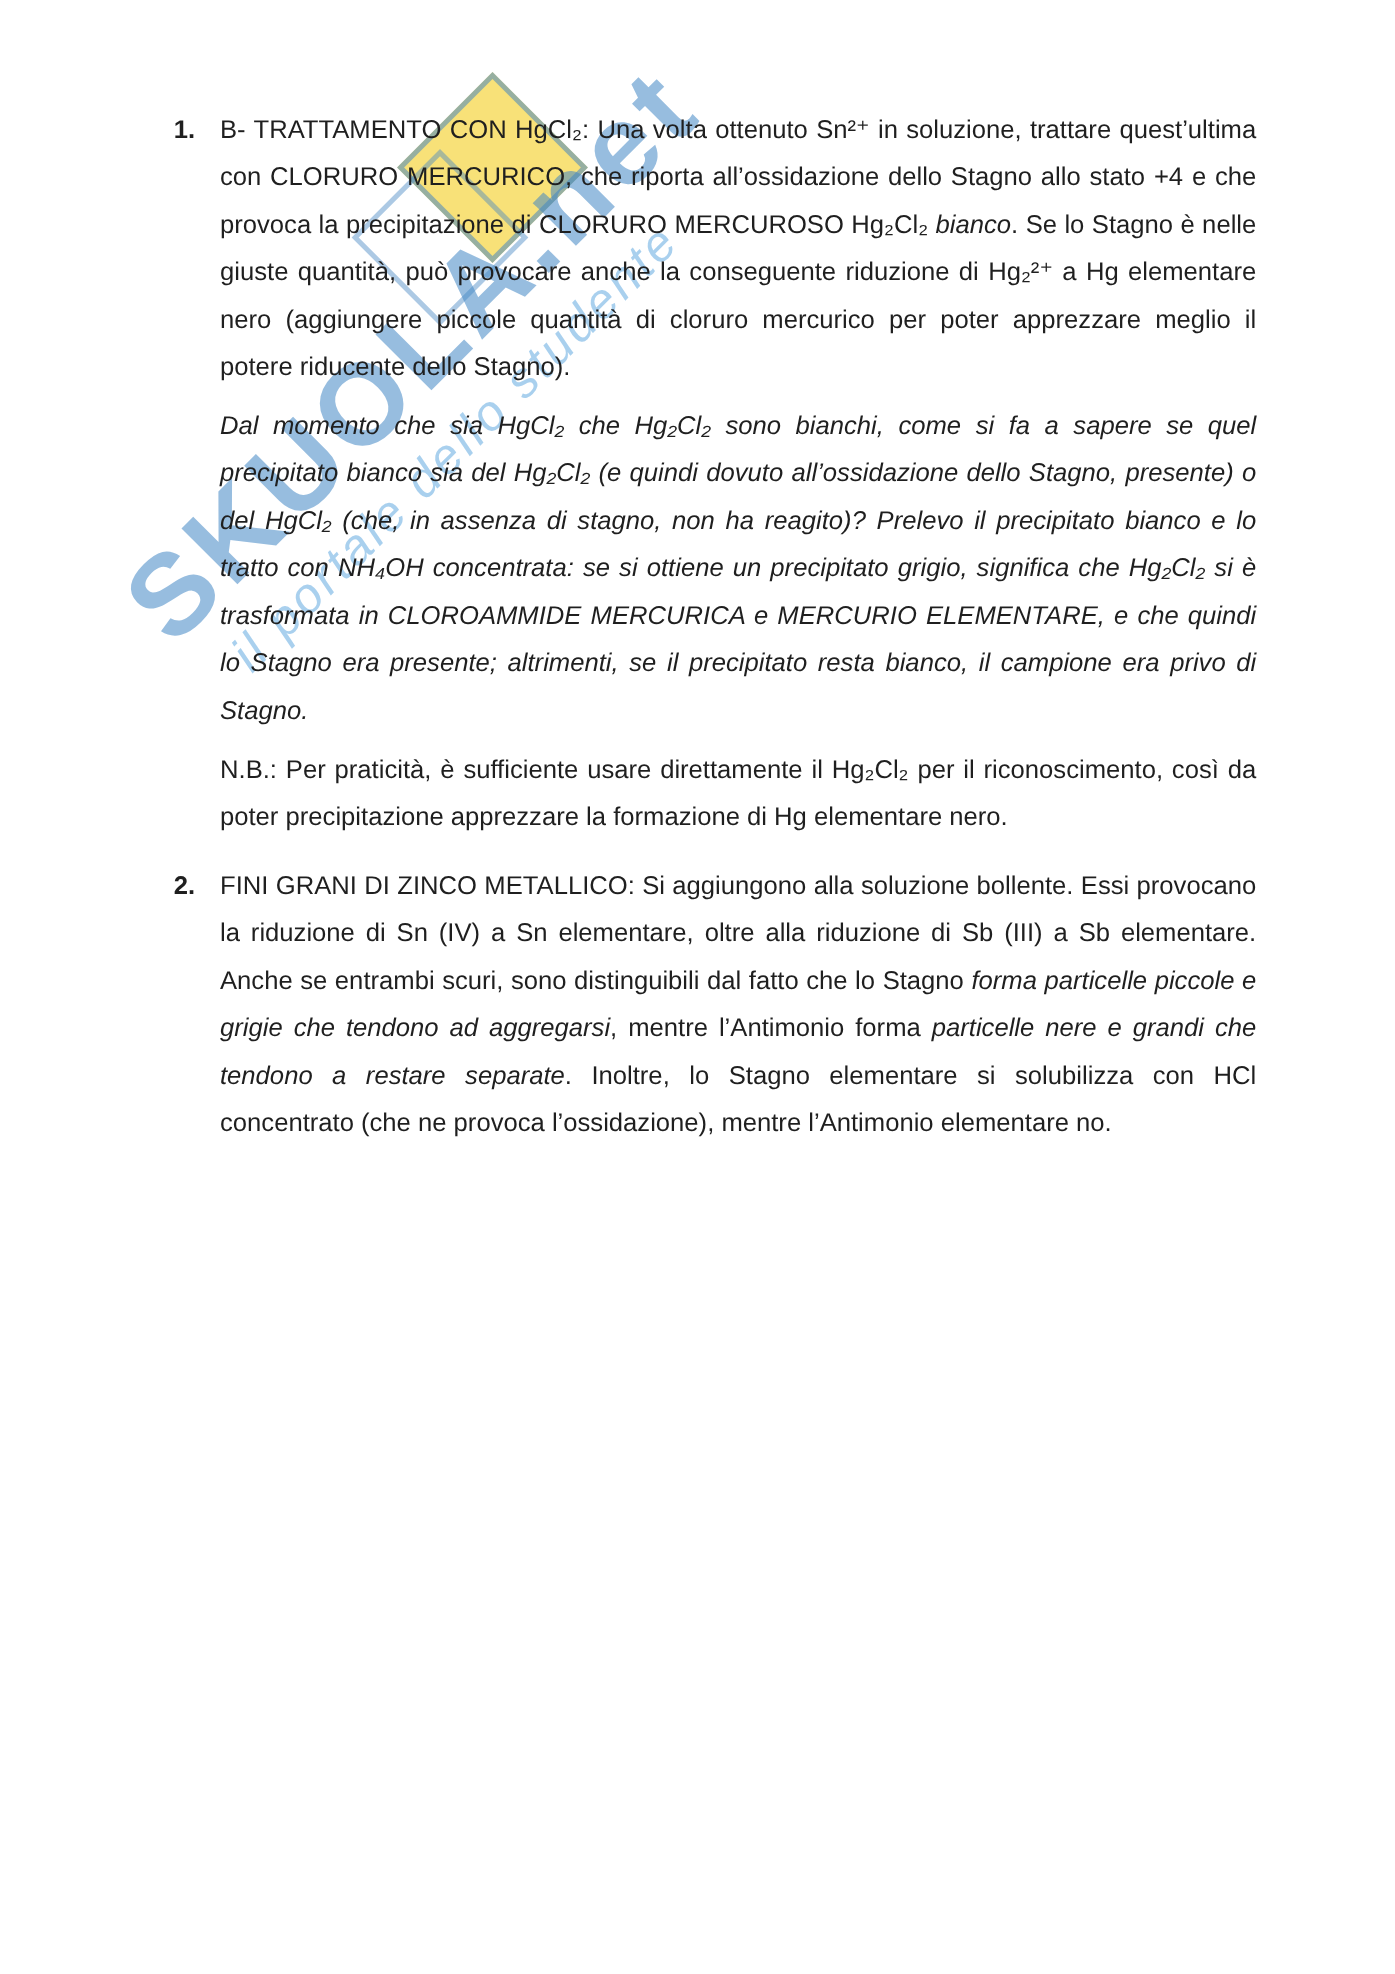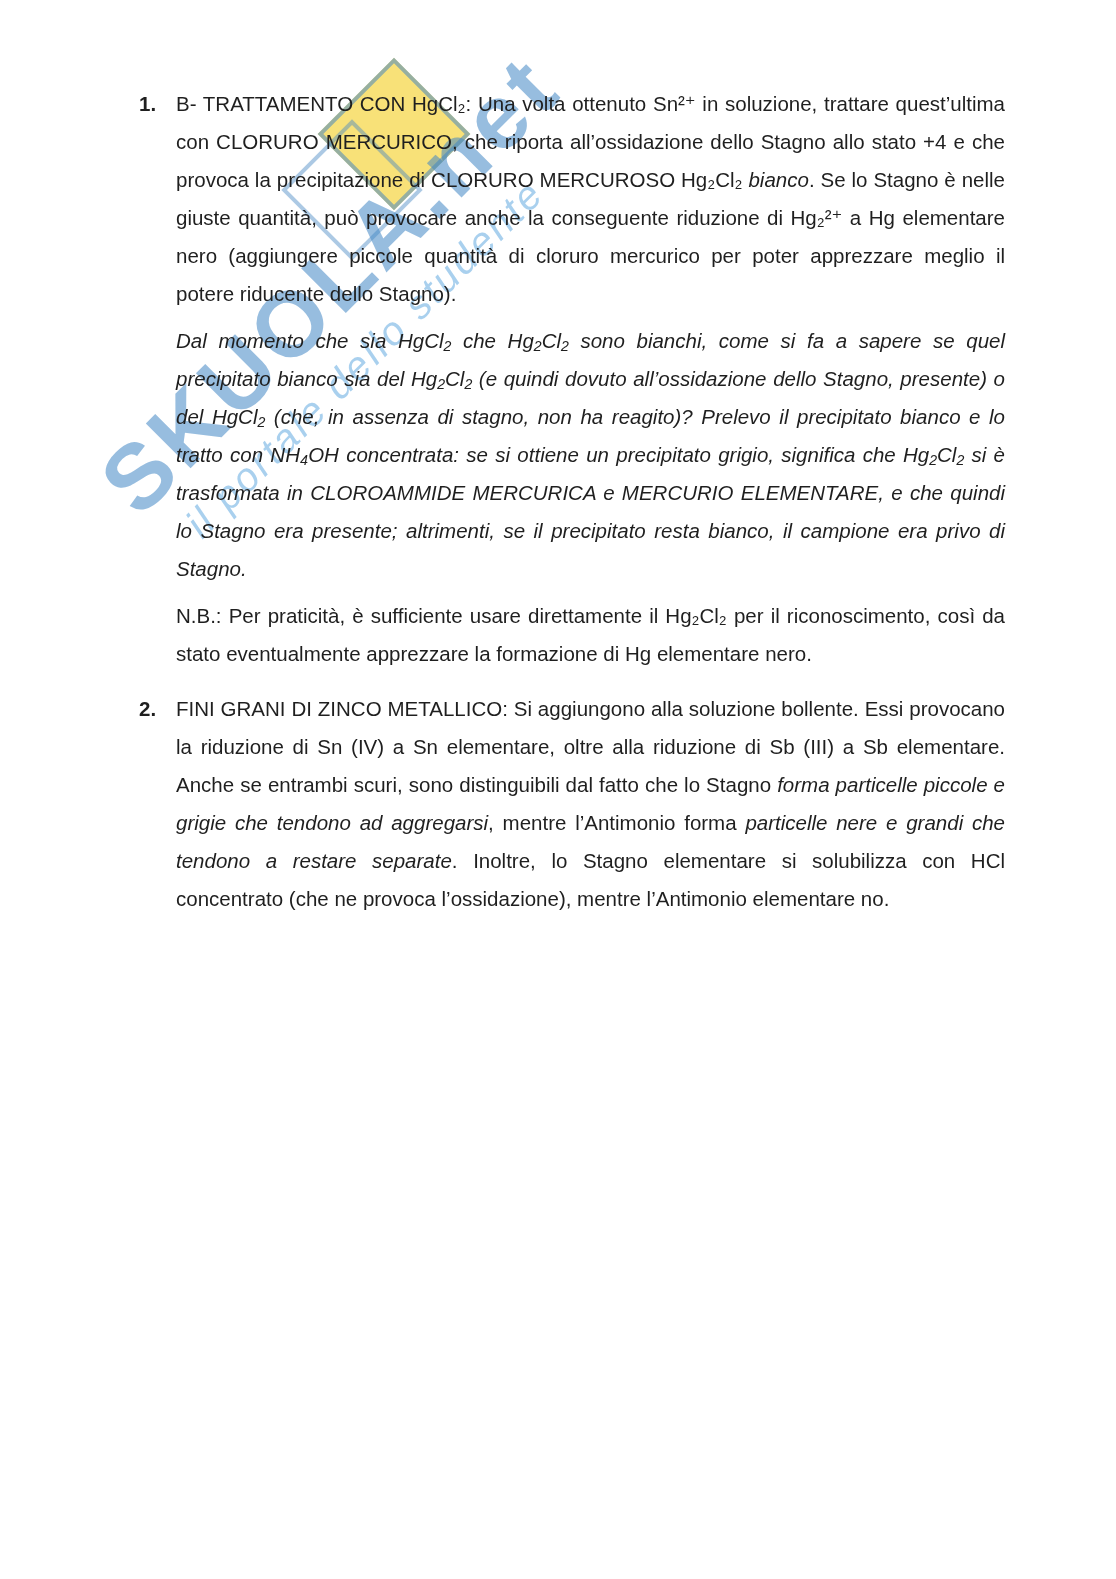--- a/index.html
+++ b/index.html
@@ -108,17 +108,17 @@
     <div class="wm-diamond wm-diamond-outline"></div>
     <div class="wm-rot">
       <div class="wm-brand">SKUOLA.net</div>
       <div class="wm-tagline">il portale dello studente</div>
     </div>
   </div>
 
   <div class="content" id="content">
       <div class="block numbered spaced"><span class="marker">1.</span><span class="b">B- TRATTAMENTO CON HgCl₂:</span><span> Una volta ottenuto </span><span class="b">Sn²⁺</span><span> in soluzione, trattare quest’ultima con </span><span class="b">CLORURO MERCURICO</span><span>, che riporta all’ossidazione dello Stagno allo stato </span><span class="b">+4</span><span> e che provoca la precipitazione di </span><span class="b">CLORURO MERCUROSO Hg₂Cl₂ </span><span class="b i">bianco</span><span>. Se lo Stagno è nelle giuste quantità, può provocare anche la conseguente riduzione di Hg₂²⁺ a Hg elementare nero (aggiungere piccole quantità di cloruro mercurico per poter apprezzare meglio il potere riducente dello Stagno).</span></div>
       <div class="block"><span class="i">Dal momento che sia HgCl₂ che Hg₂Cl₂ sono bianchi, come si fa a sapere se quel precipitato bianco sia del Hg₂Cl₂ (e quindi dovuto all’ossidazione dello Stagno, presente) o del HgCl₂ (che, in assenza di stagno, non ha reagito)? Prelevo il precipitato bianco e lo tratto con NH₄OH concentrata: se si ottiene un precipitato </span><span class="b i">grigio</span><span class="i">, significa che Hg₂Cl₂ si è trasformata in </span><span class="b i">CLOROAMMIDE MERCURICA</span><span class="i"> e </span><span class="b i">MERCURIO ELEMENTARE</span><span class="i">, e che quindi lo Stagno era presente; altrimenti, se il precipitato resta </span><span class="b i">bianco</span><span class="i">, il campione era privo di Stagno.</span></div>
-      <div class="block"><span class="b">N.B.: Per praticità, è sufficiente usare direttamente il Hg₂Cl₂ per il riconoscimento, così da stato eventualmente apprezzare la formazione di Hg elementare nero.</span></div>
+      <div class="block"><span class="b">N.B.: Per praticità, è sufficiente usare direttamente il Hg₂Cl₂ per il riconoscimento, così da poter precipitazione apprezzare la formazione di Hg elementare nero.</span></div>
       <div class="block numbered spaced"><span class="marker">2.</span><span class="b">FINI GRANI DI ZINCO METALLICO:</span><span> Si aggiungono alla soluzione bollente. Essi provocano la riduzione di Sn (IV) a </span><span class="b">Sn elementare</span><span>, oltre alla riduzione di Sb (III) a </span><span class="b">Sb elementare</span><span>. Anche se entrambi scuri, sono distinguibili dal fatto che lo </span><span class="b">Stagno</span><span class="i"> forma particelle piccole e grigie che tendono ad aggregarsi</span><span>, mentre l’</span><span class="b">Antimonio</span><span> forma </span><span class="i">particelle nere e grandi che tendono a restare separate</span><span>. Inoltre, lo </span><span class="b">Stagno elementare si solubilizza con HCl concentrato</span><span> (che ne provoca l’ossidazione), mentre l’Antimonio elementare no.</span></div>
     </div>
 
 </div>
 
 </body></html>

